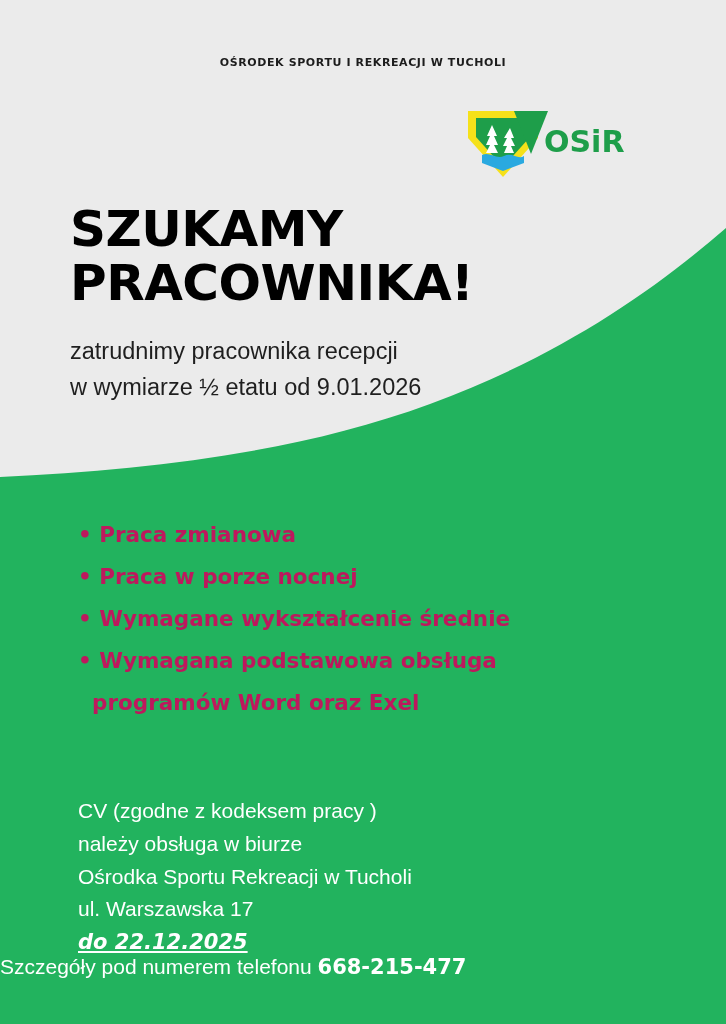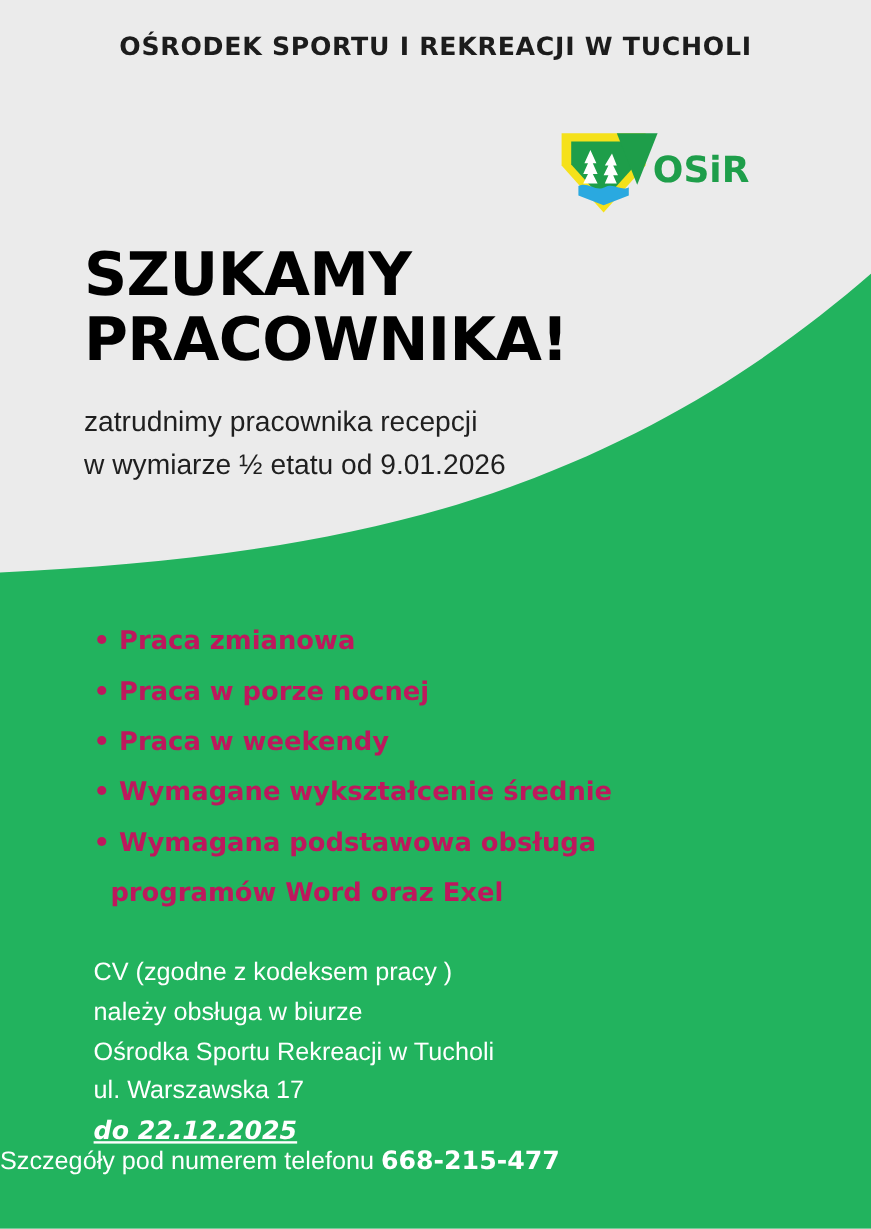--- a/index.html
+++ b/index.html
@@ -32,25 +32,25 @@
     z-index: 1;
   }
 
   .content {
     position: relative;
     z-index: 2;
   }
 
   .org-title {
     position: absolute;
-    top: 27px;
+    top: 56px;
     left: 0;
     width: 726px;
     text-align: center;
-    font-size: 21px;
+    font-size: 11px;
     font-weight: bold;
     letter-spacing: 0.6px;
     color: #1c1c1c;
     font-family: "DejaVu Sans", sans-serif;
   }
 
   
   .logo {
     position: absolute;
     top: 108px;
@@ -162,21 +162,20 @@
     </div>
 
     <div class="subhead">
       <span>zatrudnimy pracownika recepcji</span>
       <span>w wymiarze ½ etatu od 9.01.2026</span>
     </div>
 
     <div class="bullets">
       <div class="item">• Praca zmianowa</div>
       <div class="item">• Praca w porze nocnej</div>
-      <div class="item">• Praca w weekendy</div>
       <div class="item">• Wymagane wykształcenie średnie</div>
       <div class="item">• Wymagana podstawowa obsługa</div>
       <div class="item cont">programów Word oraz Exel</div>
     </div>
 
     <div class="apply">
       <span>CV (zgodne z kodeksem pracy )</span>
       <span>należy obsługa w biurze</span>
       <span>Ośrodka Sportu Rekreacji w Tucholi</span>
       <span><span>ul. Warszawska 17 </span><b>do 22.12.2025</b></span>

